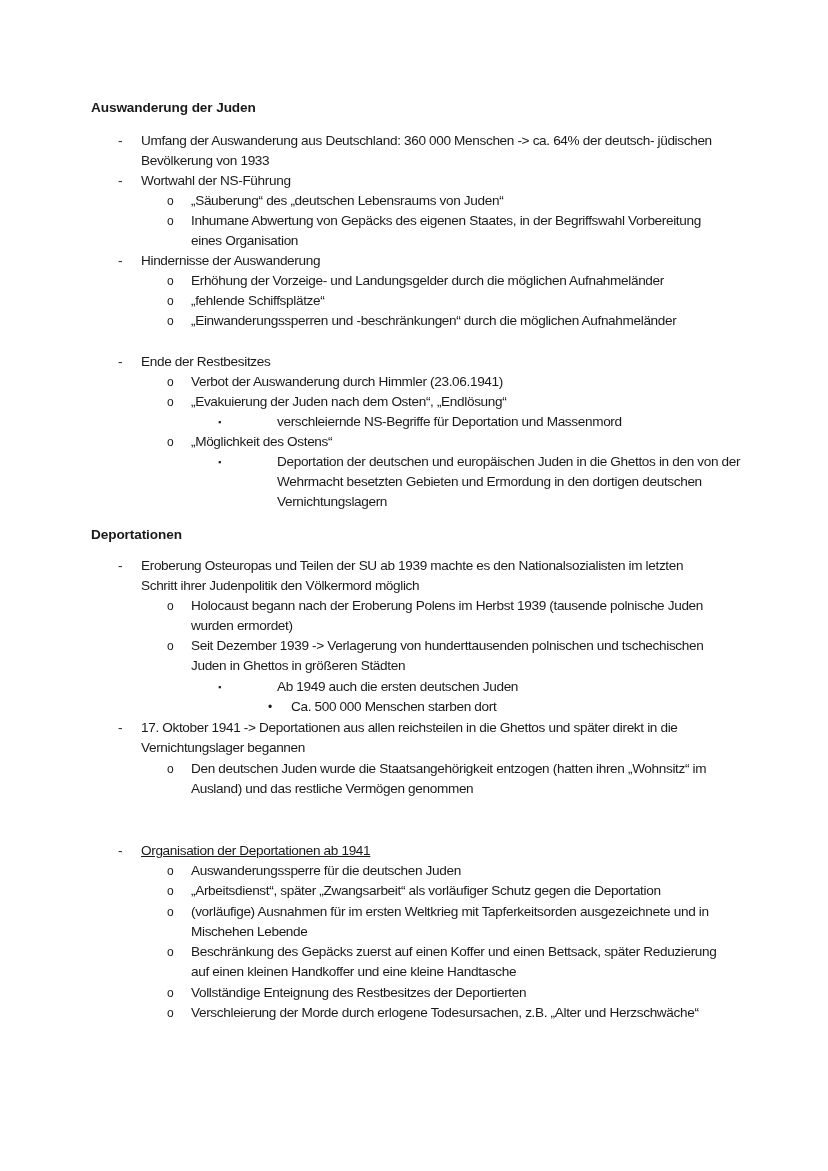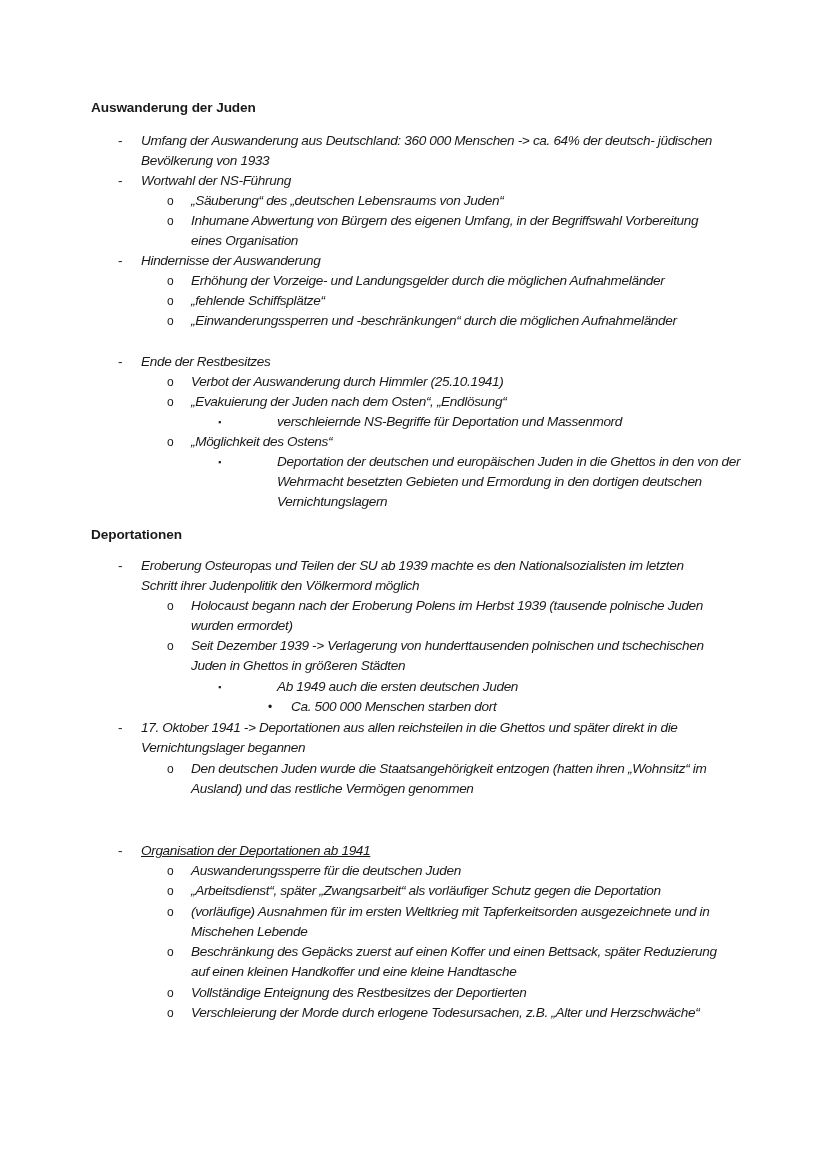--- a/index.html
+++ b/index.html
@@ -13,21 +13,21 @@
     .row { position: absolute; line-height: 20px; white-space: nowrap; }
     .marker { position: absolute; line-height: 20px; }
     .l1 .marker { left: 102px; }
     .l1 .txt { left: 125px; }
     .l2 .marker { left: 151px; font-size: 12px; }
     .l2 .txt { left: 175px; }
     .l3 .marker { left: 202px; font-size: 9px; }
     .l3 .txt { left: 225px; margin-left: 36px; }
     .l4 .marker { left: 252px; font-size: 12px; }
     .l4 .txt { left: 275px; }
-    .txt { position: absolute; line-height: 20px; letter-spacing: -0.35px; font-style: italic; }
+    .txt { position: absolute; line-height: 20px; letter-spacing: -0.35px; }
     .u { text-decoration: underline; text-align: center; }
   </style>
 </head>
 <body>
 
 <div class="page">
 
   <div class="heading" style="top:100px;">Auswanderung der Juden</div>
 
   <div class="row l1" style="top:131px;">
@@ -40,21 +40,21 @@
   <div class="row l1" style="top:171px;">
       <span class="marker">-</span>
       <span class="txt">Wortwahl der NS-Führung</span>
     </div>
   <div class="row l2" style="top:191px;">
       <span class="marker">o</span>
       <span class="txt">„Säuberung“ des „deutschen Lebensraums von Juden“</span>
     </div>
   <div class="row l2" style="top:211px;">
       <span class="marker">o</span>
-      <span class="txt">Inhumane Abwertung von Bürgern des eigenen Umfang, in der Begriffswahl Vorbereitung</span>
+      <span class="txt">Inhumane Abwertung von Gepäcks des eigenen Staates, in der Begriffswahl Vorbereitung</span>
     </div>
   <div class="row l2" style="top:231px;">
       <span class="txt">eines Organisation</span>
     </div>
   <div class="row l1" style="top:251px;">
       <span class="marker">-</span>
       <span class="txt">Hindernisse der Auswanderung</span>
     </div>
   <div class="row l2" style="top:271px;">
       <span class="marker">o</span>
@@ -68,21 +68,21 @@
       <span class="marker">o</span>
       <span class="txt">„Einwanderungssperren und -beschränkungen“ durch die möglichen Aufnahmeländer</span>
     </div>
 
   <div class="row l1" style="top:352px;">
       <span class="marker">-</span>
       <span class="txt">Ende der Restbesitzes</span>
     </div>
   <div class="row l2" style="top:372px;">
       <span class="marker">o</span>
-      <span class="txt">Verbot der Auswanderung durch Himmler (25.10.1941)</span>
+      <span class="txt">Verbot der Auswanderung durch Himmler (23.06.1941)</span>
     </div>
   <div class="row l2" style="top:392px;">
       <span class="marker">o</span>
       <span class="txt">„Evakuierung der Juden nach dem Osten“, „Endlösung“</span>
     </div>
   <div class="row l3" style="top:412px;">
       <span class="marker">▪</span>
       <span class="txt">verschleiernde NS-Begriffe für Deportation und Massenmord</span>
     </div>
   <div class="row l2" style="top:432px;">

